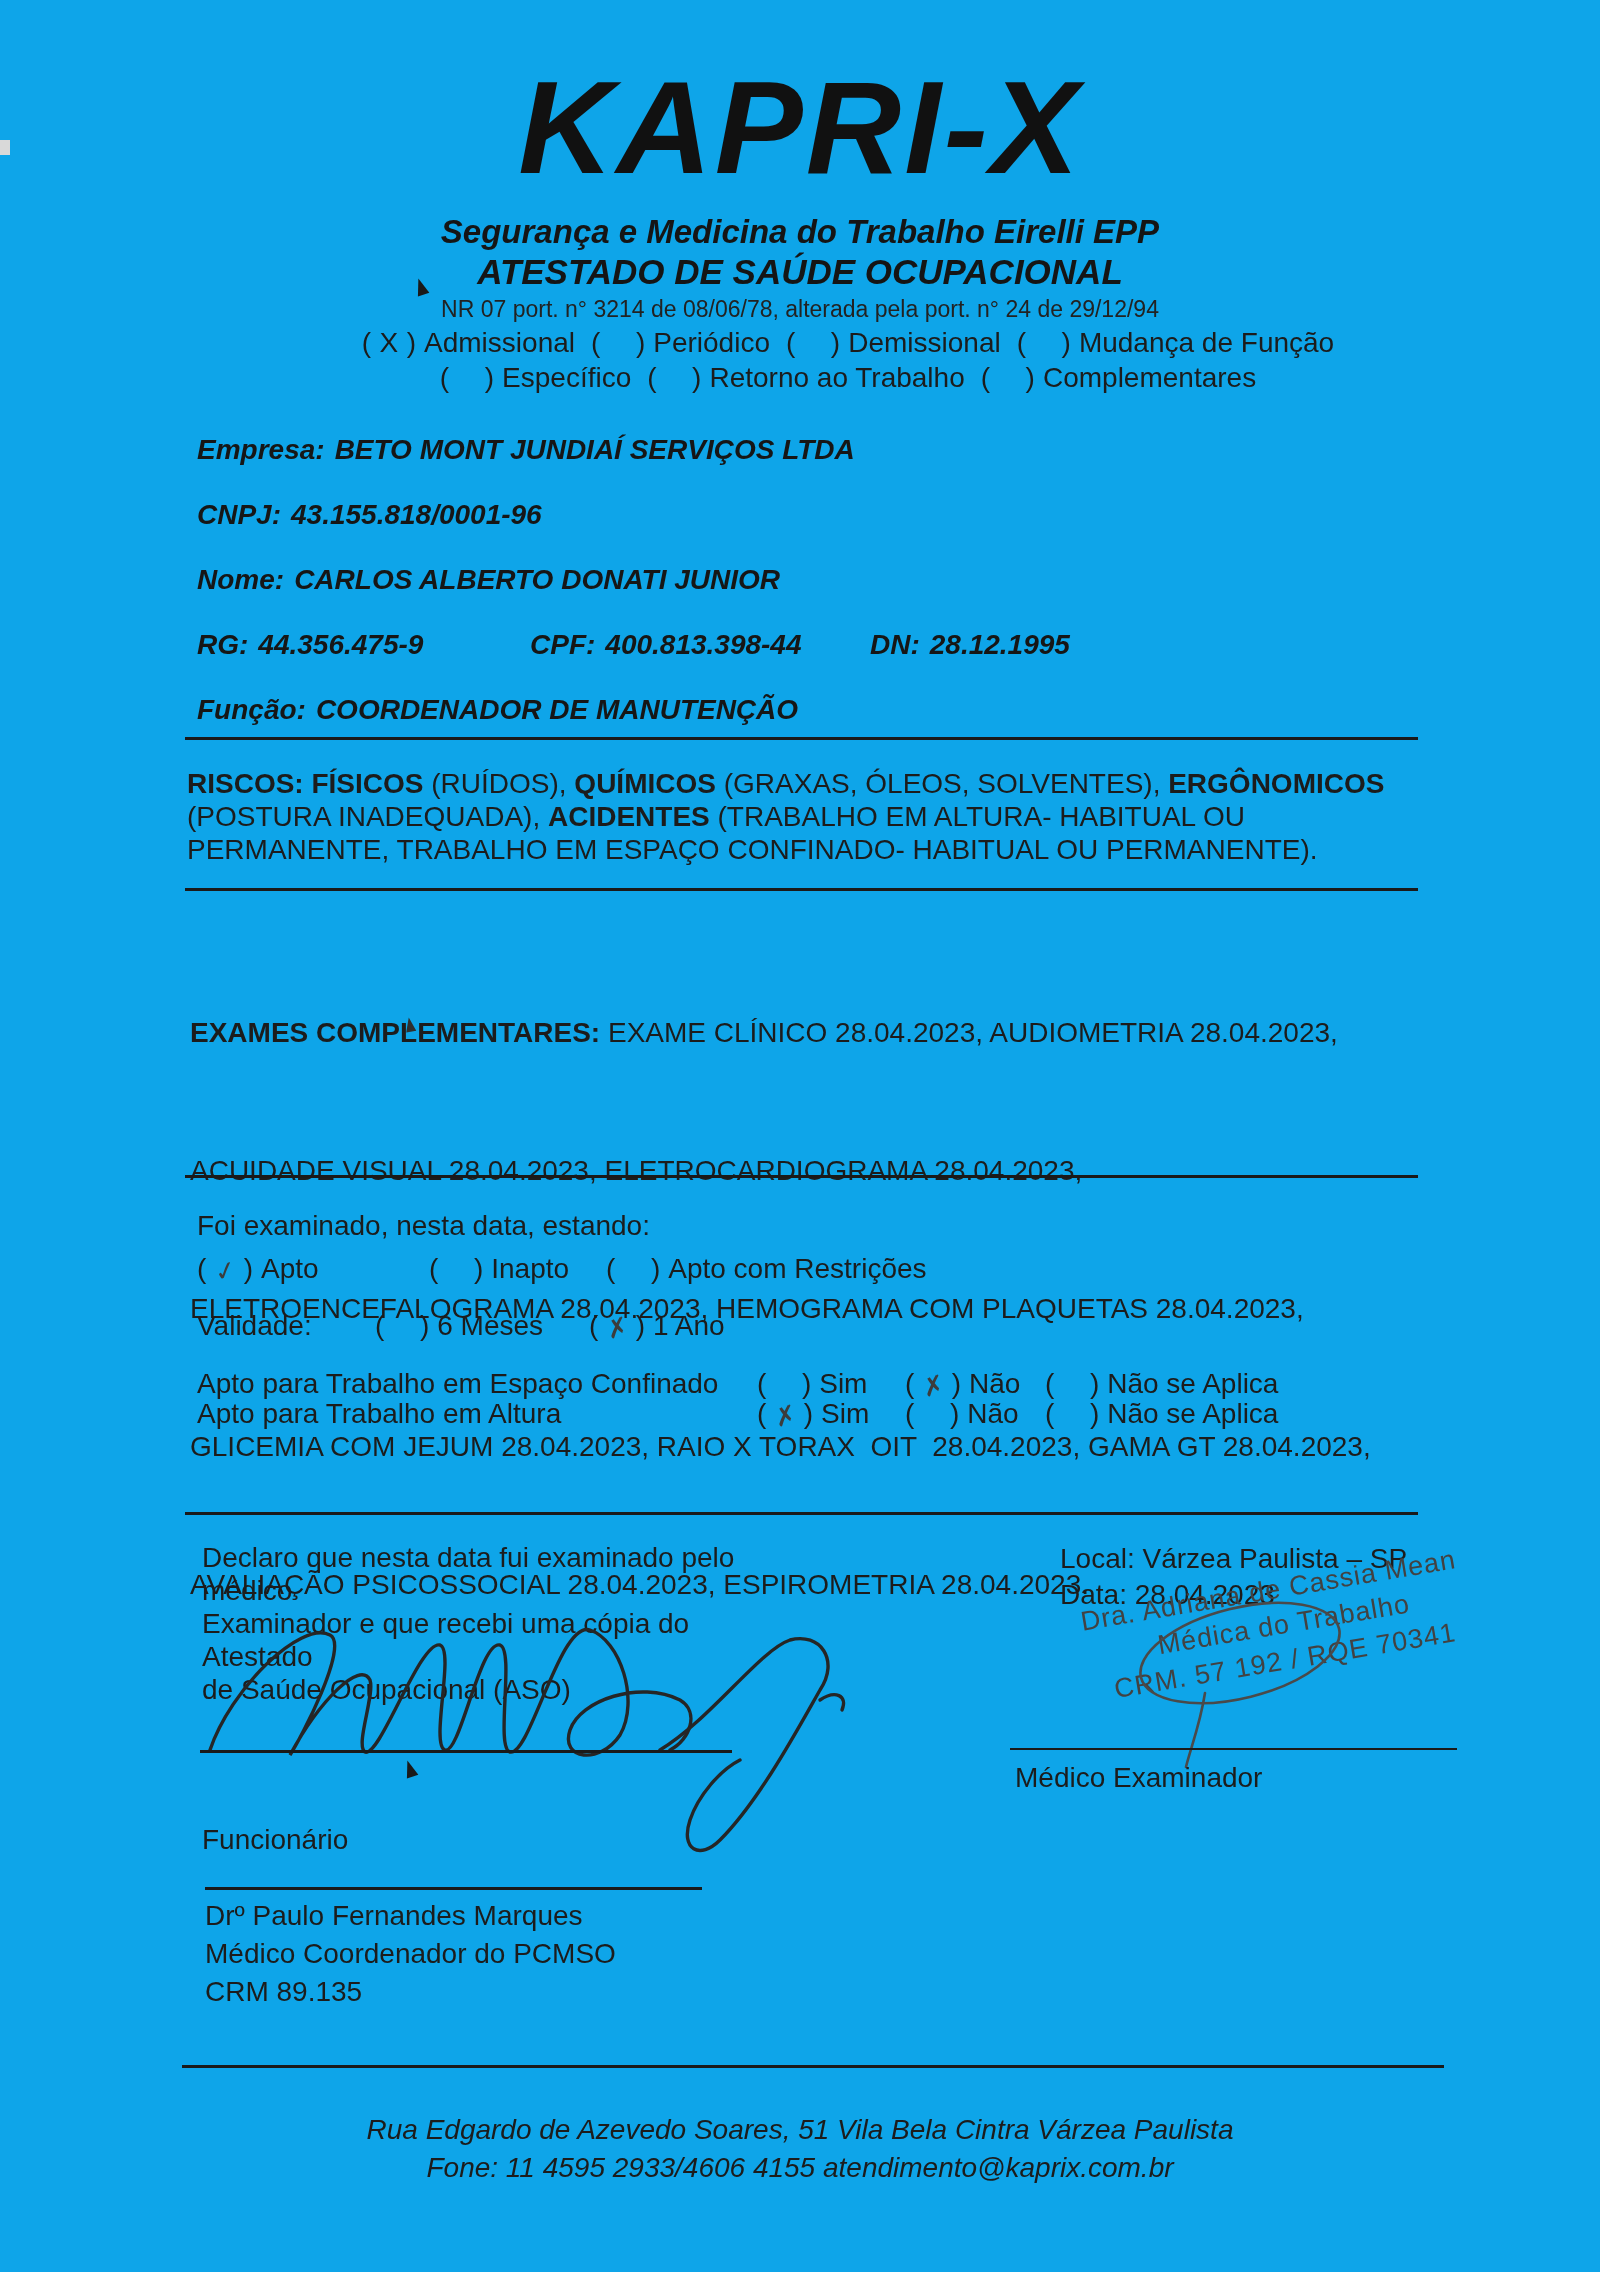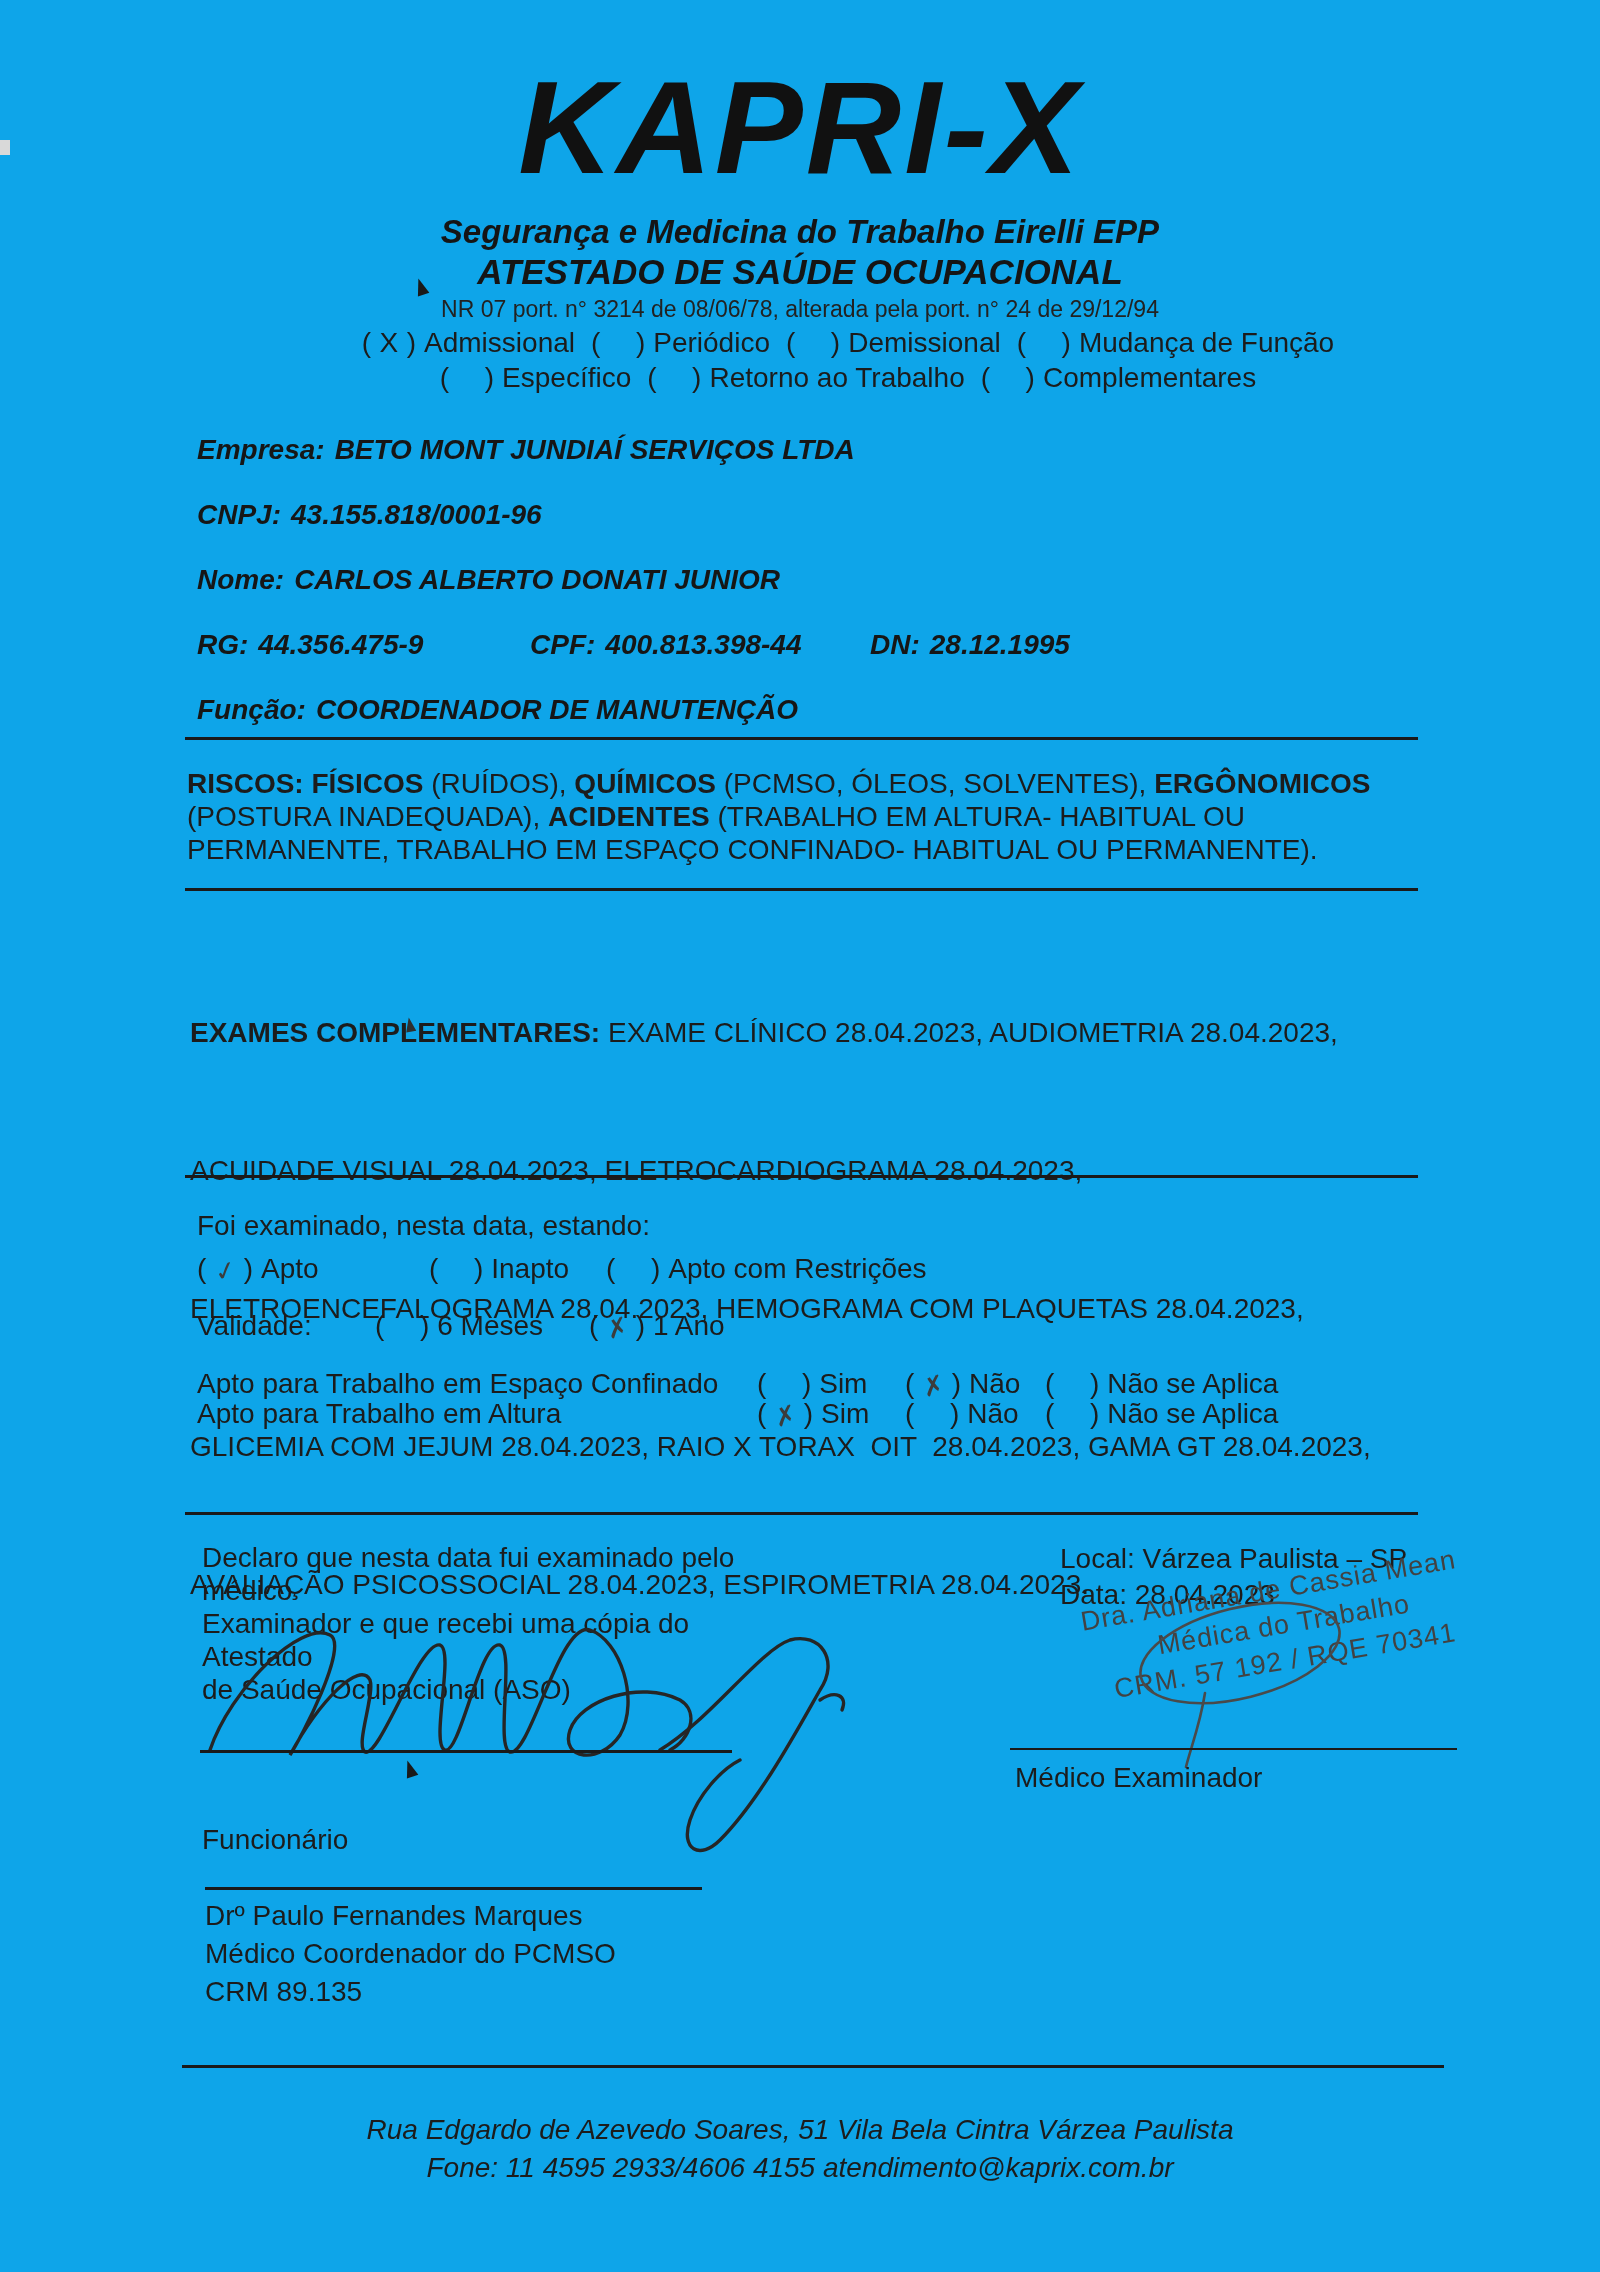--- a/index.html
+++ b/index.html
@@ -179,21 +179,21 @@
     <span class="doc-rg"><span class="lbl">RG:</span><span class="val">44.356.475-9</span></span>
     <span class="doc-cpf"><span class="lbl">CPF:</span><span class="val">400.813.398-44</span></span>
     <span class="doc-dn"><span class="lbl">DN:</span><span class="val">28.12.1995</span></span>
   </div>
   <div class="id-line" id="line-funcao">
     <span class="lbl">Função:</span><span class="val">COORDENADOR DE MANUTENÇÃO</span>
   </div>
 
   <div class="divider" id="div-1"></div>
 
-  <div class="riscos"><span class="b">RISCOS: FÍSICOS</span><span> (RUÍDOS), </span><span class="b">QUÍMICOS</span><span> (PCMSO, ÓLEOS, SOLVENTES), </span><span class="b">ERGÔNOMICOS</span><br><span>(POSTURA INADEQUADA), </span><span class="b">ACIDENTES</span><span> (TRABALHO EM ALTURA- HABITUAL OU</span><br><span>PERMANENTE, TRABALHO EM ESPAÇO CONFINADO- HABITUAL OU PERMANENTE).</span></div>
+  <div class="riscos"><span class="b">RISCOS: FÍSICOS</span><span> (RUÍDOS), </span><span class="b">QUÍMICOS</span><span> (GRAXAS, ÓLEOS, SOLVENTES), </span><span class="b">ERGÔNOMICOS</span><br><span>(POSTURA INADEQUADA), </span><span class="b">ACIDENTES</span><span> (TRABALHO EM ALTURA- HABITUAL OU</span><br><span>PERMANENTE, TRABALHO EM ESPAÇO CONFINADO- HABITUAL OU PERMANENTE).</span></div>
 
   <div class="divider" id="div-2"></div>
 
   <div class="exames">
     <div><span class="b">EXAMES COMPLEMENTARES:</span><span> EXAME CLÍNICO 28.04.2023, AUDIOMETRIA 28.04.2023,</span></div>
     <div>ACUIDADE VISUAL 28.04.2023, ELETROCARDIOGRAMA 28.04.2023,</div>
     <div>ELETROENCEFALOGRAMA 28.04.2023, HEMOGRAMA COM PLAQUETAS 28.04.2023,</div>
     <div>GLICEMIA COM JEJUM 28.04.2023, RAIO X TORAX  OIT  28.04.2023, GAMA GT 28.04.2023,</div>
     <div>AVALIAÇÃO PSICOSSOCIAL 28.04.2023, ESPIROMETRIA 28.04.2023.</div>
   </div>

